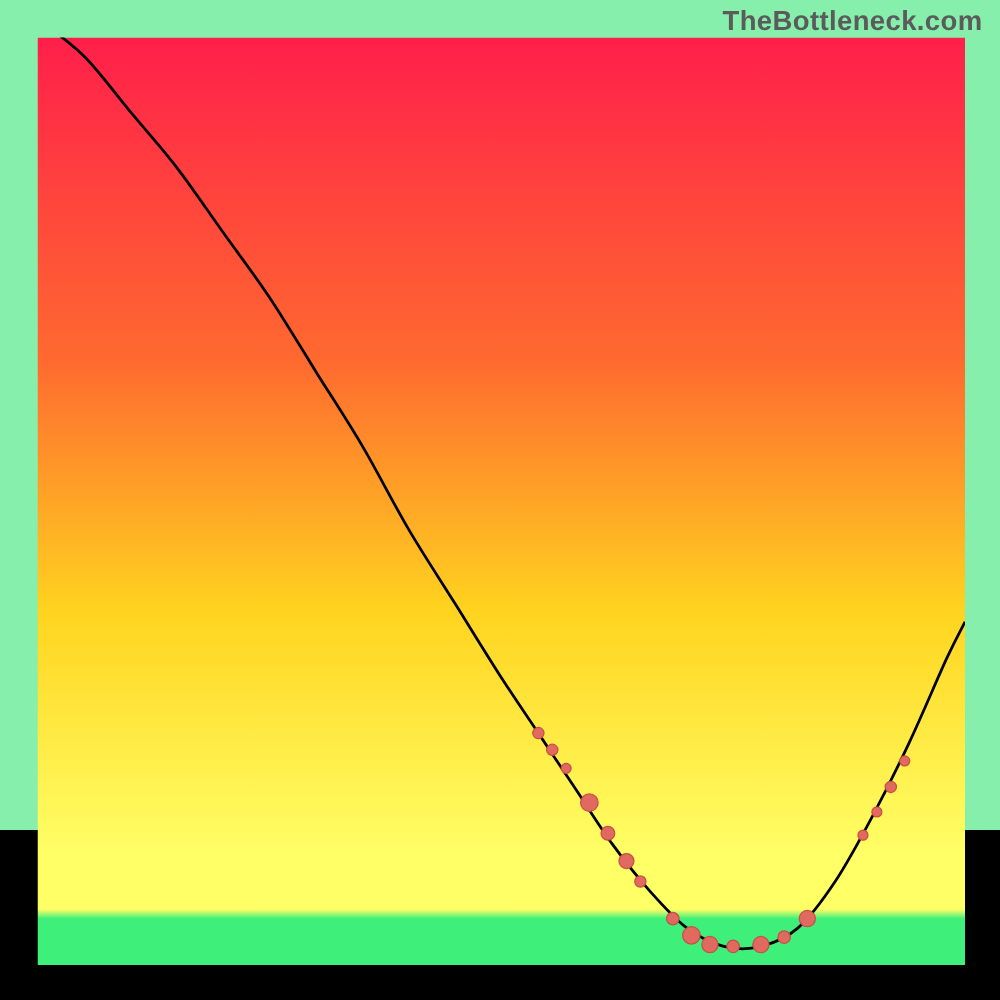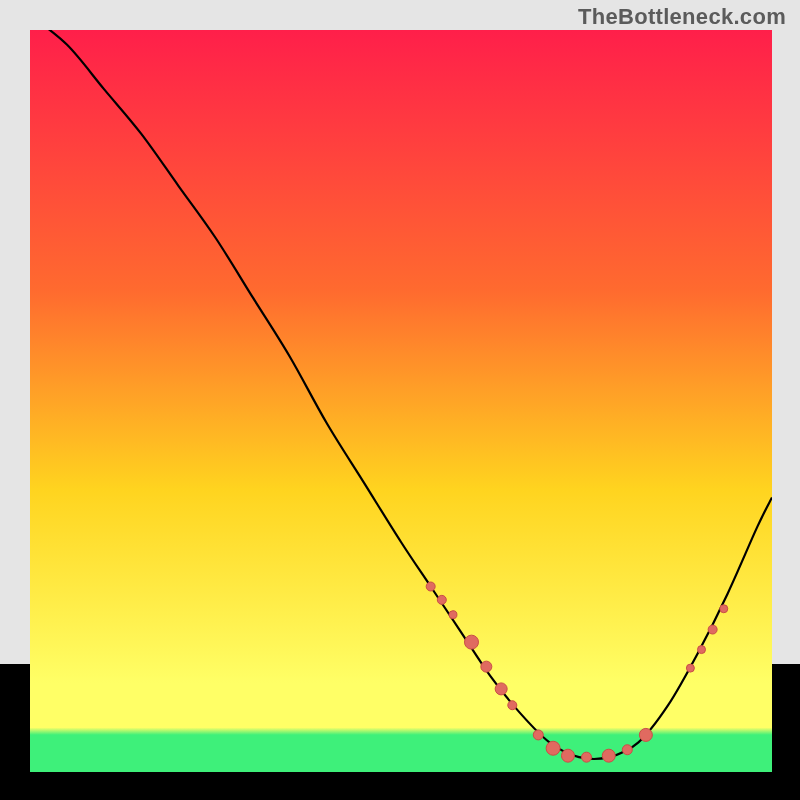--- a/index.html
+++ b/index.html
@@ -8,21 +8,21 @@
     background: #000;
     width: 800px;
     height: 800px;
     overflow: hidden;
     font-family: Arial, Helvetica, sans-serif;
   }
   .frame {
     position: relative;
     width: 800px;
     height: 664px;
-    background: #e5e5e5;
+    background: #86efac;
   }
   .watermark {
     position: absolute;
     top: 4px;
     right: 14px;
     color: #5b5b5b;
     font-size: 22px;
     font-weight: bold;
     letter-spacing: 0.3px;
     z-index: 10;

